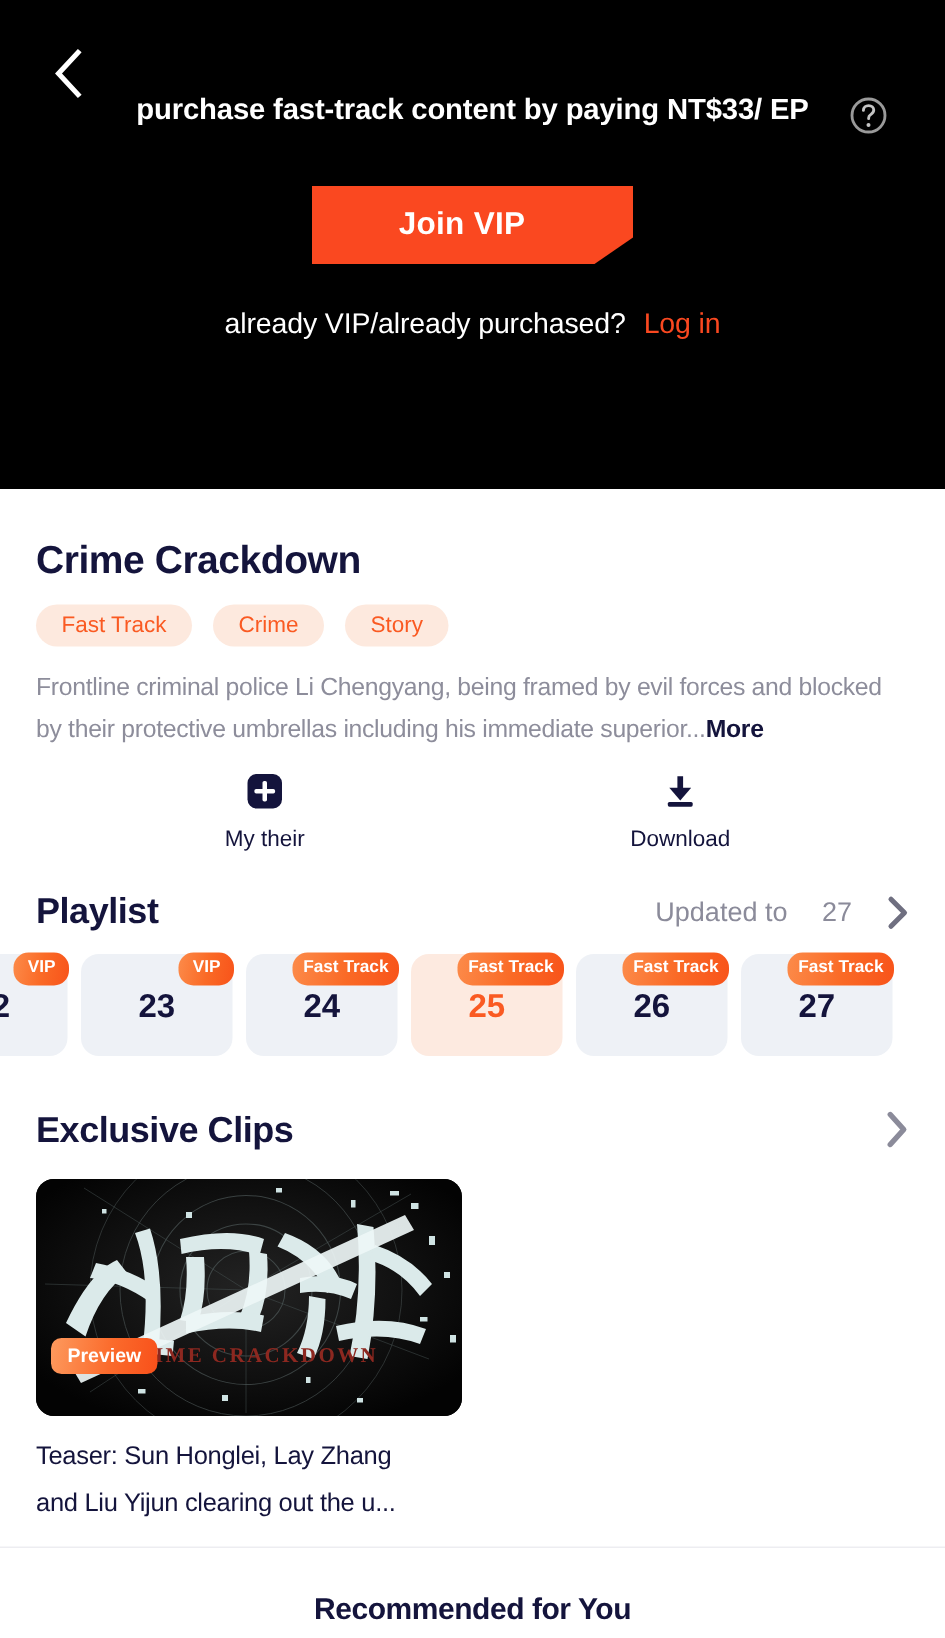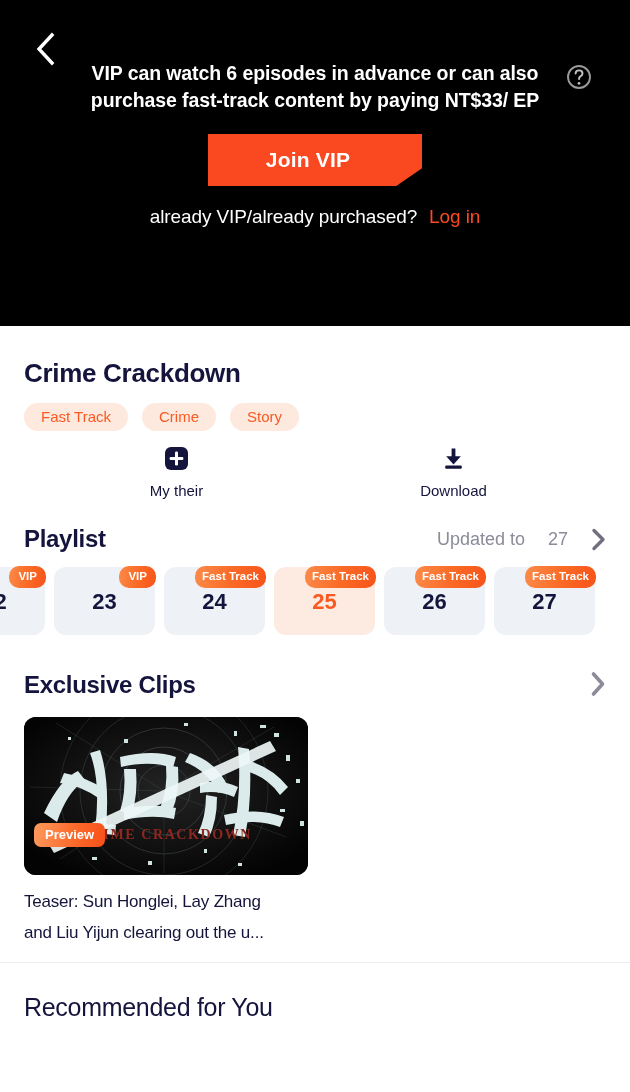--- a/index.html
+++ b/index.html
@@ -55,21 +55,21 @@
     right: 38px;
     top: 64px;
     width: 26px;
     height: 26px;
   }
   .help-icon svg { display: block; }
 
   .join-wrap {
     position: absolute;
     left: 208px;
-    top: 134px;
+    top: 124px;
     width: 214px;
     height: 52px;
   }
   .join-btn {
     position: relative;
     width: 214px;
     height: 52px;
     background: #fa4820;
     border: none;
     color: #ffffff;
@@ -278,43 +278,43 @@
     letter-spacing: -0.2px;
   }
 
   .divider {
     margin: 14px -24px 0;
     height: 1px;
     background: #ededf1;
   }
   .rec-title {
     margin-top: 30px;
-    font-size: 25px;
-    font-weight: normal;
+    font-size: 20px;
+    font-weight: bold;
     color: #14143c;
     letter-spacing: -0.3px;
+    text-align: center;
   }
 </style>
 </head>
 <body>
 
 <div id="app">
 
   <div class="hero">
 
     <div class="back-btn">
       <span>
         <svg width="22" height="34" viewBox="0 0 22 34" fill="none">
           <path d="M18 3 L5 17 L18 31" stroke="#ffffff" stroke-width="3.4" stroke-linecap="square" stroke-linejoin="miter"></path>
         </svg>
       </span>
     </div>
 
     <div class="vip-note">
-      <span class="line">VIP can watch 6 episodes in advance or can also</span>
       <span class="line">purchase fast-track content by paying NT$33/ EP</span>
     </div>
 
     <div class="help-icon">
       <svg width="26" height="26" viewBox="0 0 26 26" fill="none">
         <circle cx="13" cy="13" r="11" stroke="#9a9a9a" stroke-width="1.9"></circle>
         <path d="M9.6 9.6c0-1.9 1.6-3.2 3.5-3.2 1.9 0 3.4 1.2 3.4 3 0 1.7-1.1 2.3-2.1 3-.9.6-1.3 1.1-1.3 2.2v.5" stroke="#c4c4c4" stroke-width="1.9" stroke-linecap="round" fill="none"></path>
         <circle cx="13" cy="19.3" r="1.35" fill="#c4c4c4"></circle>
       </svg>
     </div>
@@ -331,20 +331,21 @@
   <div class="content">
 
     <div class="show-title">Crime Crackdown</div>
 
     <div class="tags">
       <span class="tag">Fast Track</span>
       <span class="tag">Crime</span>
       <span class="tag">Story</span>
     </div>
 
+    <div class="synopsis"><span>Frontline criminal police Li Chengyang, being framed by evil forces and blocked by their protective umbrellas including his immediate superior...</span><span class="more">More</span></div>
 
     <div class="actions">
 
       <div class="action">
         <span class="ic">
           <svg width="25" height="25" viewBox="0 0 25 25">
             <rect x="1" y="1" width="23" height="23" rx="6" fill="#14143c"></rect>
             <rect x="11" y="5.6" width="3" height="13.8" rx="1.2" fill="#ffffff"></rect>
             <rect x="5.6" y="11" width="13.8" height="3" rx="1.2" fill="#ffffff"></rect>
           </svg>

